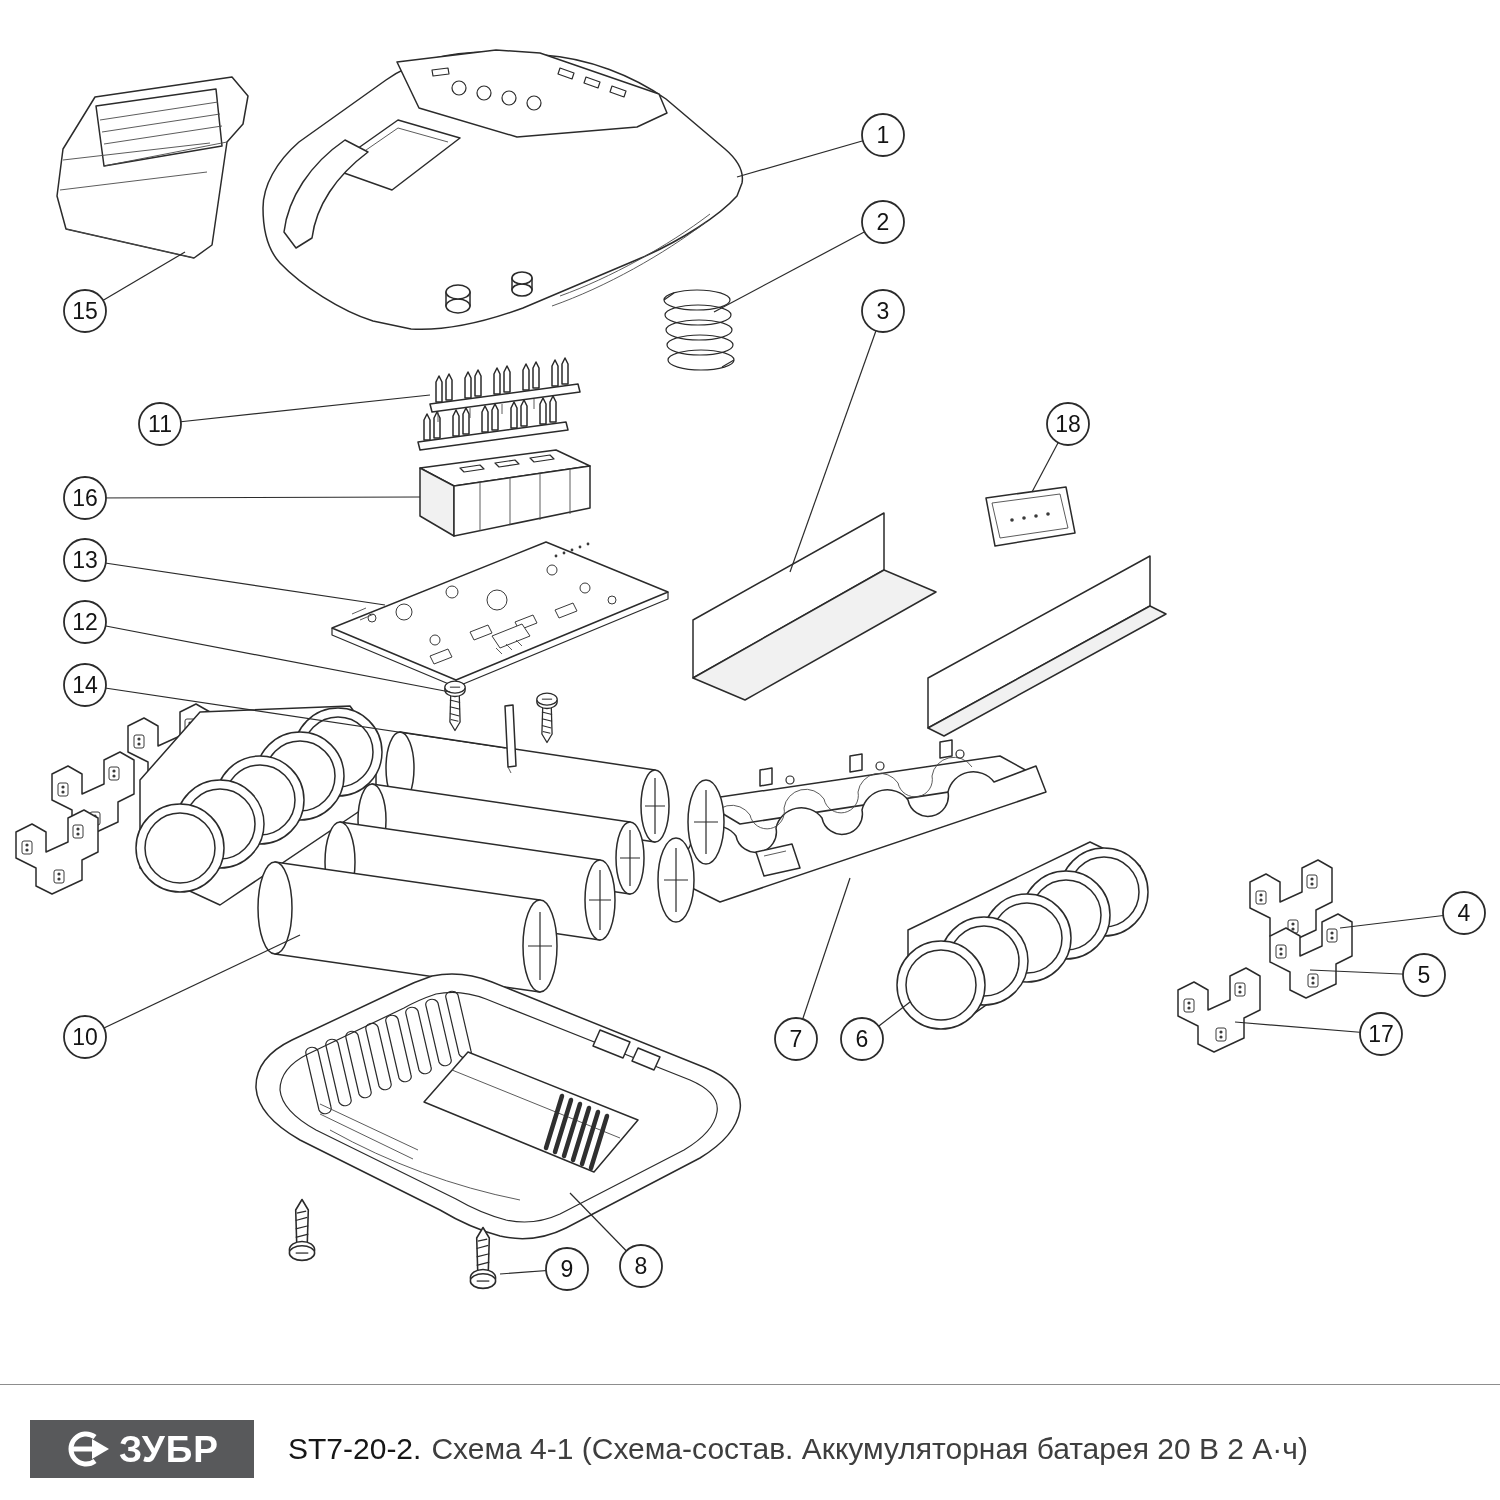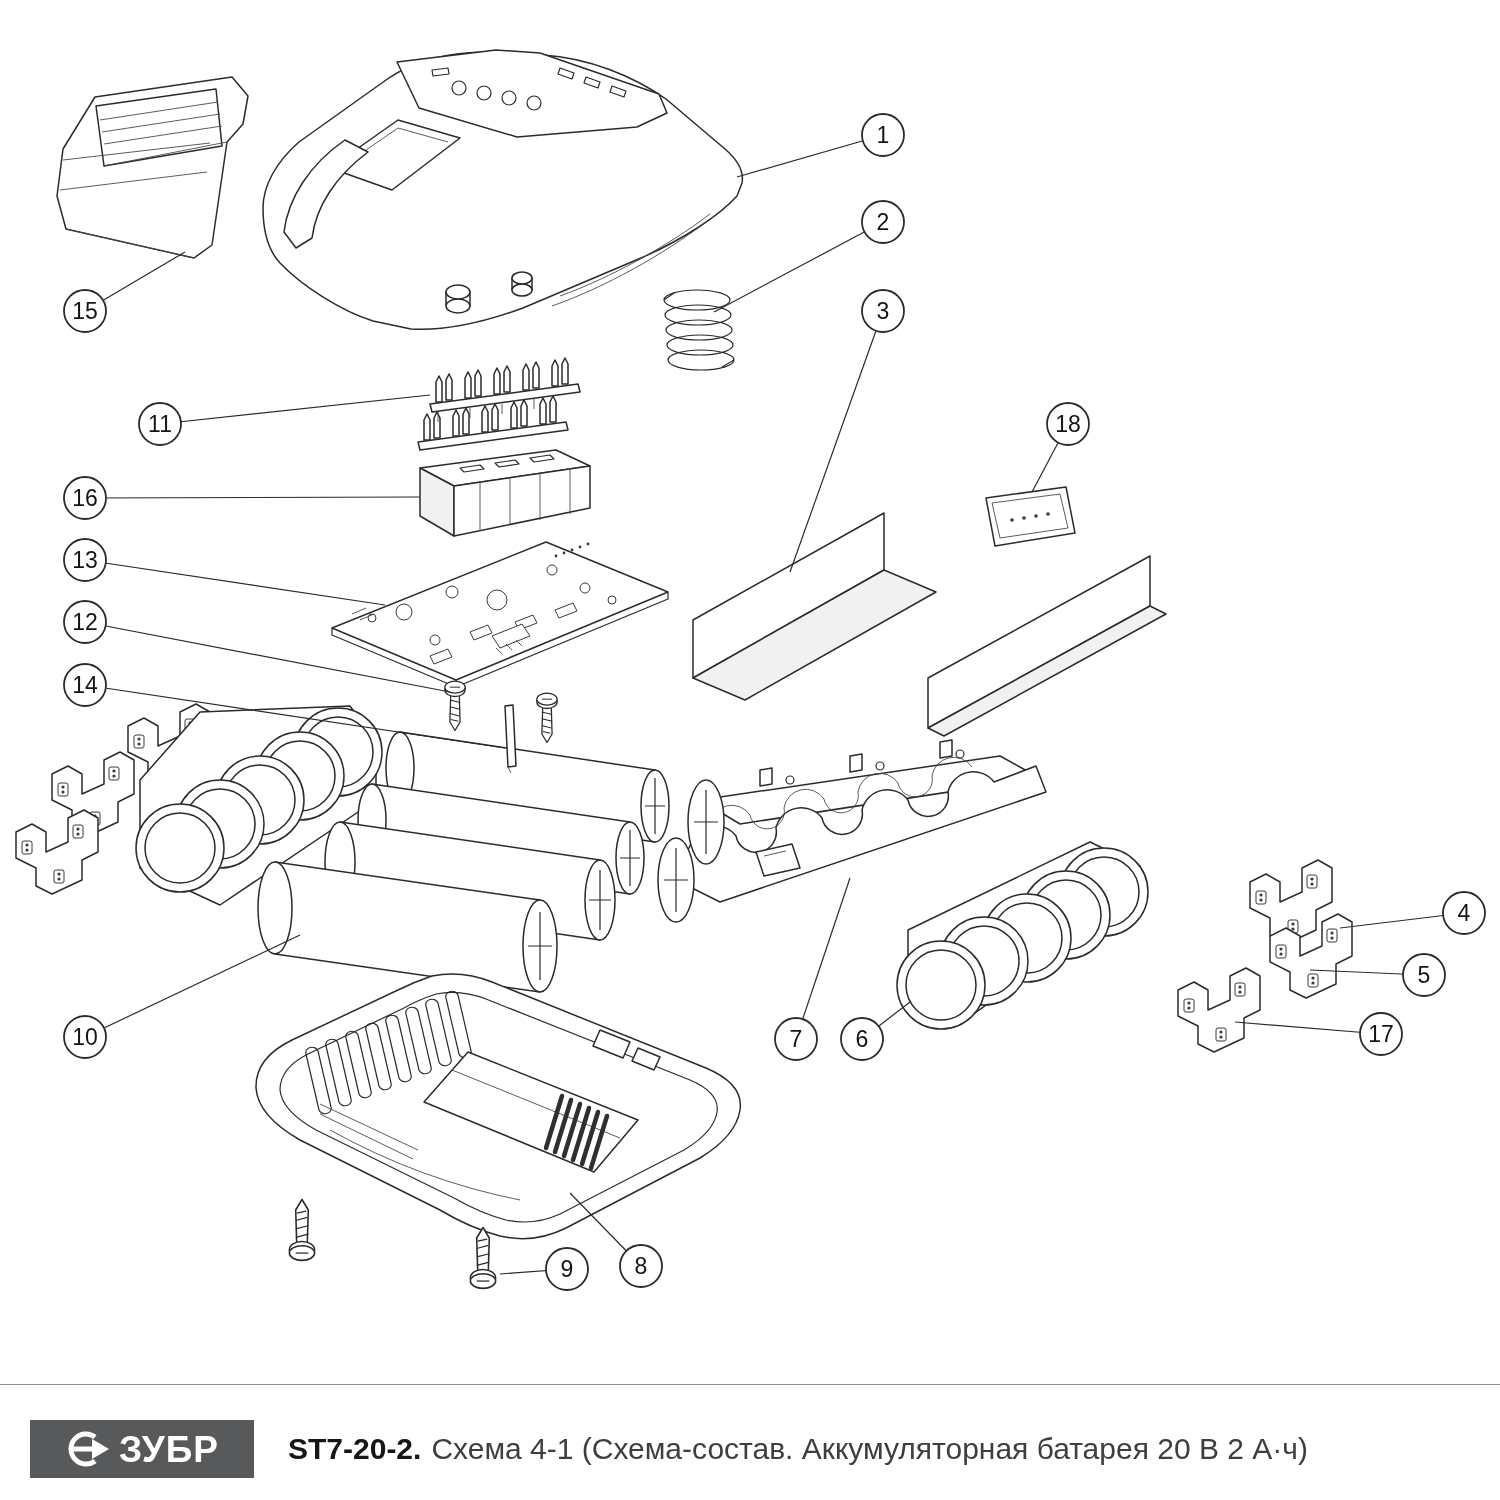--- a/index.html
+++ b/index.html
@@ -14,21 +14,21 @@
   .pcb-el{fill:#ffffff;stroke:#3a3a3a;stroke-width:1;}
   .dot{fill:#3a3a3a;stroke:none;}
   .leader{stroke:#2b2b2b;stroke-width:1.2;}
   .callout-circle{fill:#ffffff;stroke:#2b2b2b;stroke-width:1.8;}
   .callout-text{font-family:"Liberation Sans","DejaVu Sans",sans-serif;font-size:23px;fill:#141414;text-anchor:middle;}
   .footer-divider{position:absolute;left:0;top:1384px;width:1500px;height:1px;background:#8d8d8d;}
   .footer{position:absolute;left:0;top:1398px;width:1464px;height:102px;display:flex;align-items:center;}
   .logo{margin-left:30px;width:224px;height:58px;background:#58595b;display:flex;align-items:center;justify-content:center;gap:10px;flex:none;}
   .logo-text{color:#ffffff;font-weight:bold;font-size:37px;letter-spacing:1px;line-height:1;}
   .caption{margin-left:34px;font-size:30px;color:#3e3e3e;white-space:nowrap;}
-  .caption .model{font-weight:bold;color:#161616;margin-right:10px;}
+  .caption .model{font-weight:normal;color:#161616;margin-right:10px;}
 </style>
 </head>
 <body>
 
 <div class="page">
 
 <svg id="diagram" width="1500" height="1500" viewBox="0 0 1500 1500">
 
   <defs>
     <g id="screw-def">

